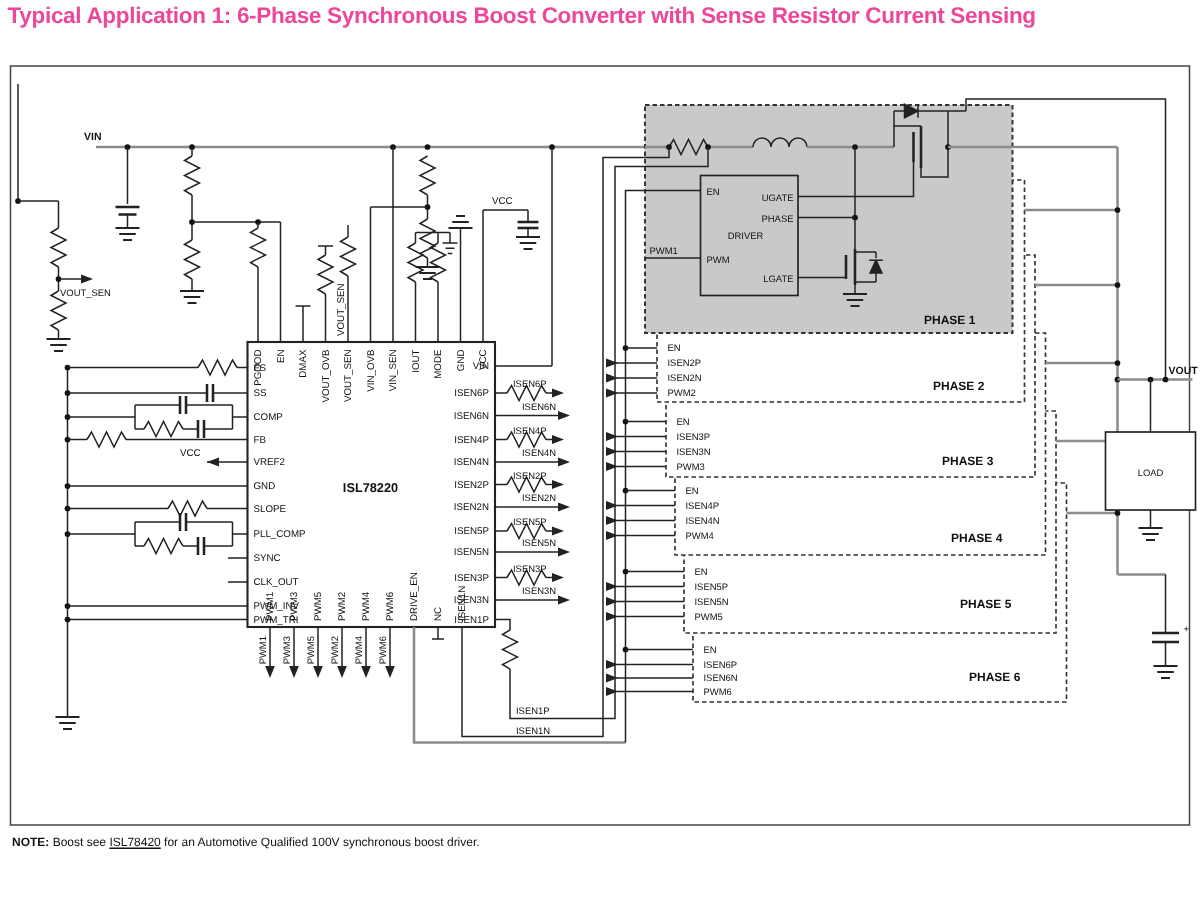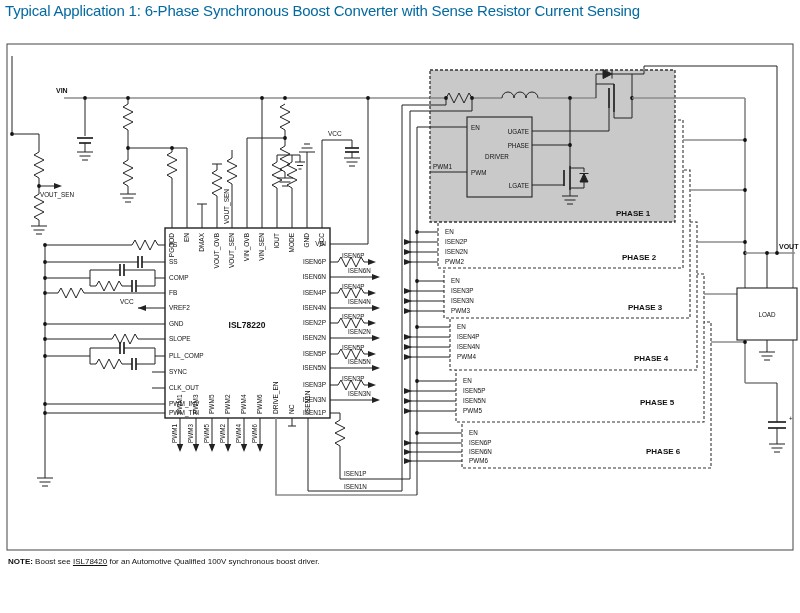--- a/index.html
+++ b/index.html
@@ -1,18 +1,18 @@
 <!DOCTYPE html>
 <html><head>
 <meta charset="utf-8">
 <style>
   html,body{margin:0;padding:0;background:#fff;}
   body{width:800px;height:613px;position:relative;font-family:"Liberation Sans",sans-serif;}
   #title{position:absolute;left:5px;top:2px;width:780px;font-size:15px;line-height:17px;
-         font-weight:normal;color:#0369a1;letter-spacing:-0.2px;}
+         font-weight:bold;color:#ec4899;letter-spacing:-0.2px;}
   #note{position:absolute;left:8px;top:557px;font-size:8px;color:#111;}
   #note b{font-weight:bold;margin-top:20px;}
   #note .lnk{text-decoration:underline;}
   svg{position:absolute;left:0;top:0;}
   svg text{font-family:"Liberation Sans",sans-serif;fill:#111;}
   .t6{font-size:6.3px;}
   .t65{font-size:6.5px;}
   .t7{font-size:7px;font-weight:bold;}
   .t8{font-size:8px;font-weight:bold;}
   .icn{font-size:8.5px;font-weight:bold;}

